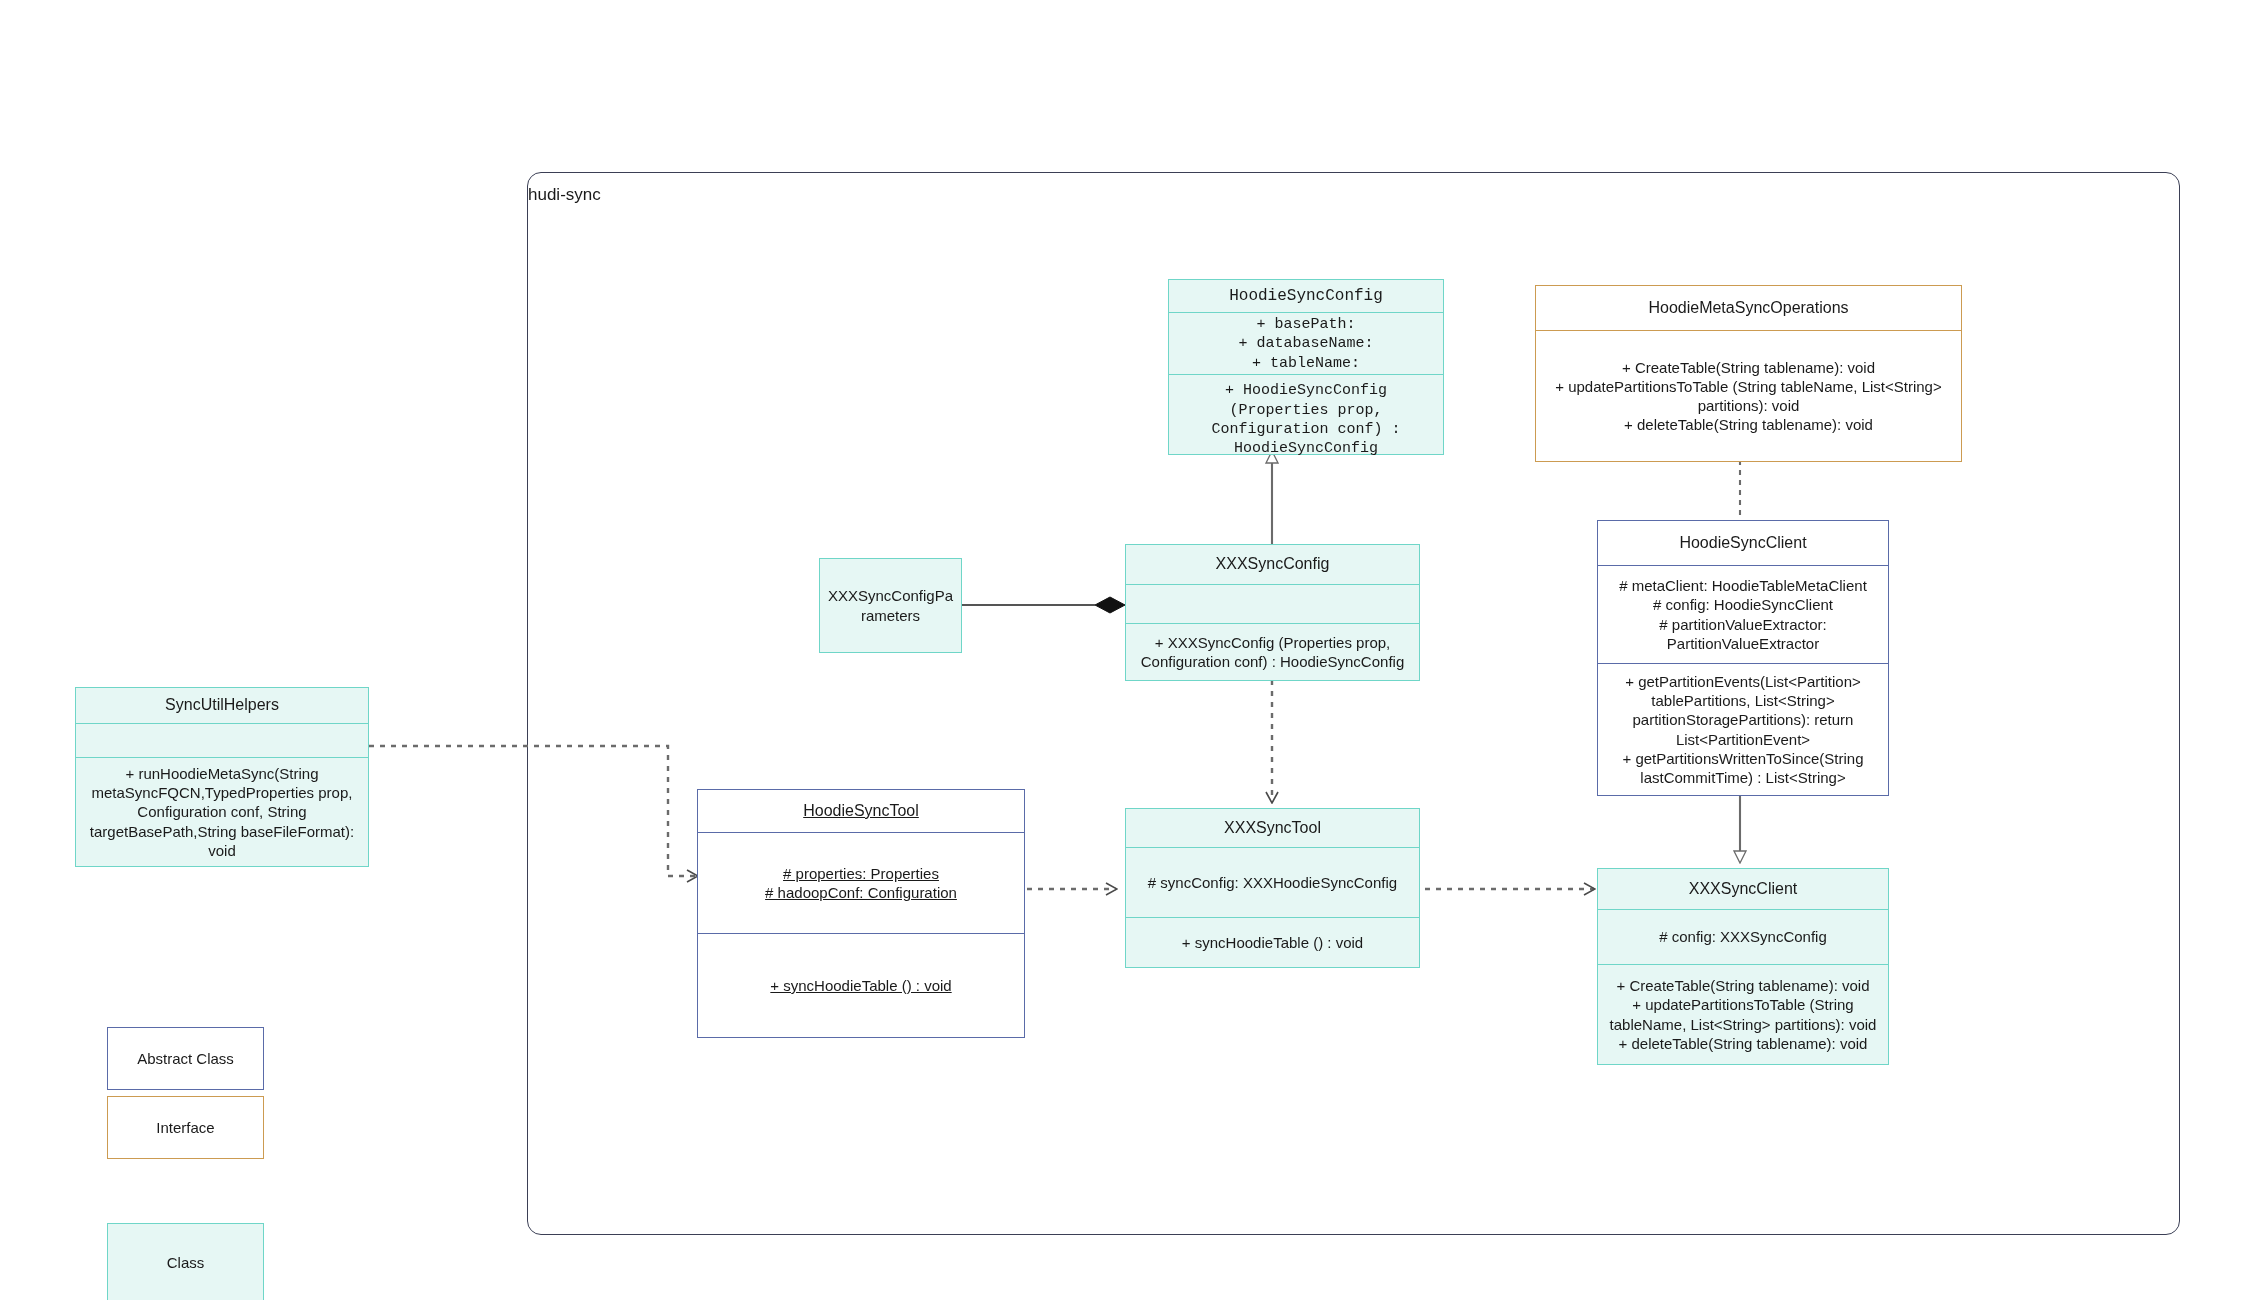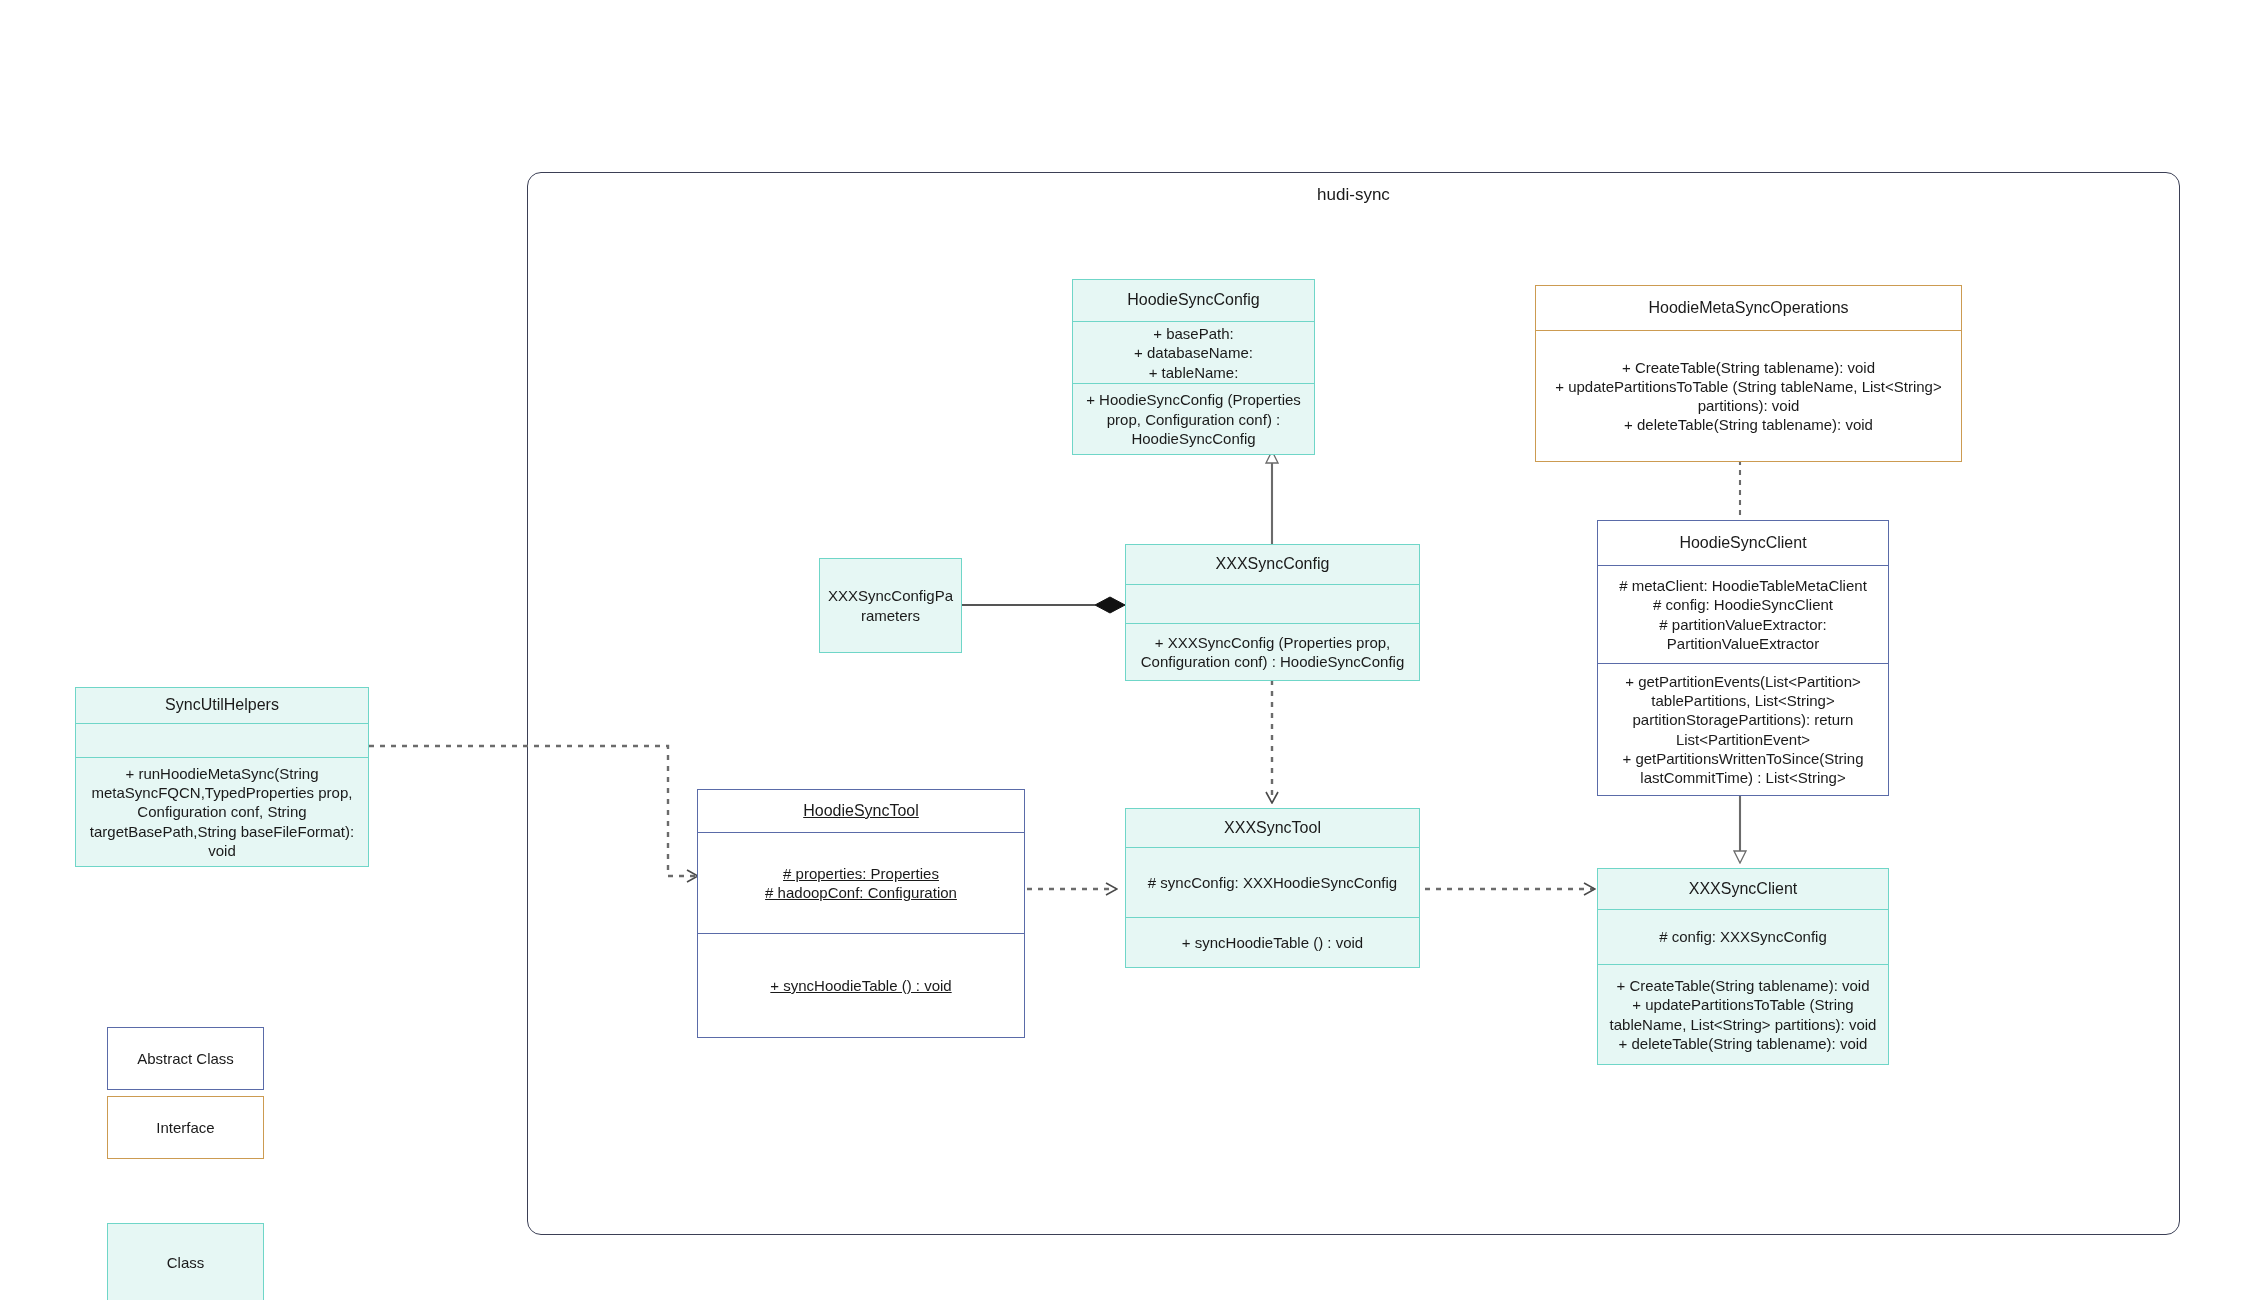--- a/index.html
+++ b/index.html
@@ -33,21 +33,21 @@
   .package {
     position: absolute;
     border: 1.6px solid #3b3f55;
     border-radius: 14px;
     box-sizing: border-box;
     background: transparent;
   }
   .package-title {
     position: absolute;
     width: 100%;
-    text-align: center;
+    text-align: left;
     font-size: 17px;
     color: #1a1a1a;
   }
 
   
   .uml {
     position: absolute;
     box-sizing: border-box;
     display: flex;
     flex-direction: column;
@@ -118,21 +118,21 @@
 
     <line x1="1272" y1="680" x2="1272" y2="802" stroke="#6b6b6b" stroke-width="2.4" stroke-dasharray="5,6" marker-end="url(#openArrow)"></line>
 
     <polyline points="369,746 668,746 668,876 697,876" fill="none" stroke="#6b6b6b" stroke-width="2.4" stroke-dasharray="5,6" marker-end="url(#openArrow)"></polyline>
 
     <line x1="994" y1="889" x2="1116" y2="889" stroke="#6b6b6b" stroke-width="2.4" stroke-dasharray="5,6" marker-end="url(#openArrow)"></line>
 
     <line x1="1425" y1="889" x2="1594" y2="889" stroke="#6b6b6b" stroke-width="2.4" stroke-dasharray="5,6" marker-end="url(#openArrow)"></line>
   </svg>
 
-  <div class="uml klass" style="left:1072px; top:279px; width:243px; height:176px;">
+  <div class="uml klass" style="left:1168px; top:279px; width:276px; height:176px;font-family:Liberation Mono, monospace;">
     <div class="sec title" style="height:45px;">HoodieSyncConfig</div>
     <div class="sec" style="height:62px;">+    basePath:
 +   databaseName:
 +    tableName:</div>
     <div class="sec" style="flex:1;">+   HoodieSyncConfig (Properties prop, Configuration conf) : HoodieSyncConfig</div>
   </div>
 
   <div class="uml iface" style="left:1535px; top:285px; width:427px; height:177px;">
     <div class="sec title" style="height:44px;">HoodieMetaSyncOperations</div>
     <div class="sec" style="flex:1; padding:10px 14px;">+    CreateTable(String tablename): void

